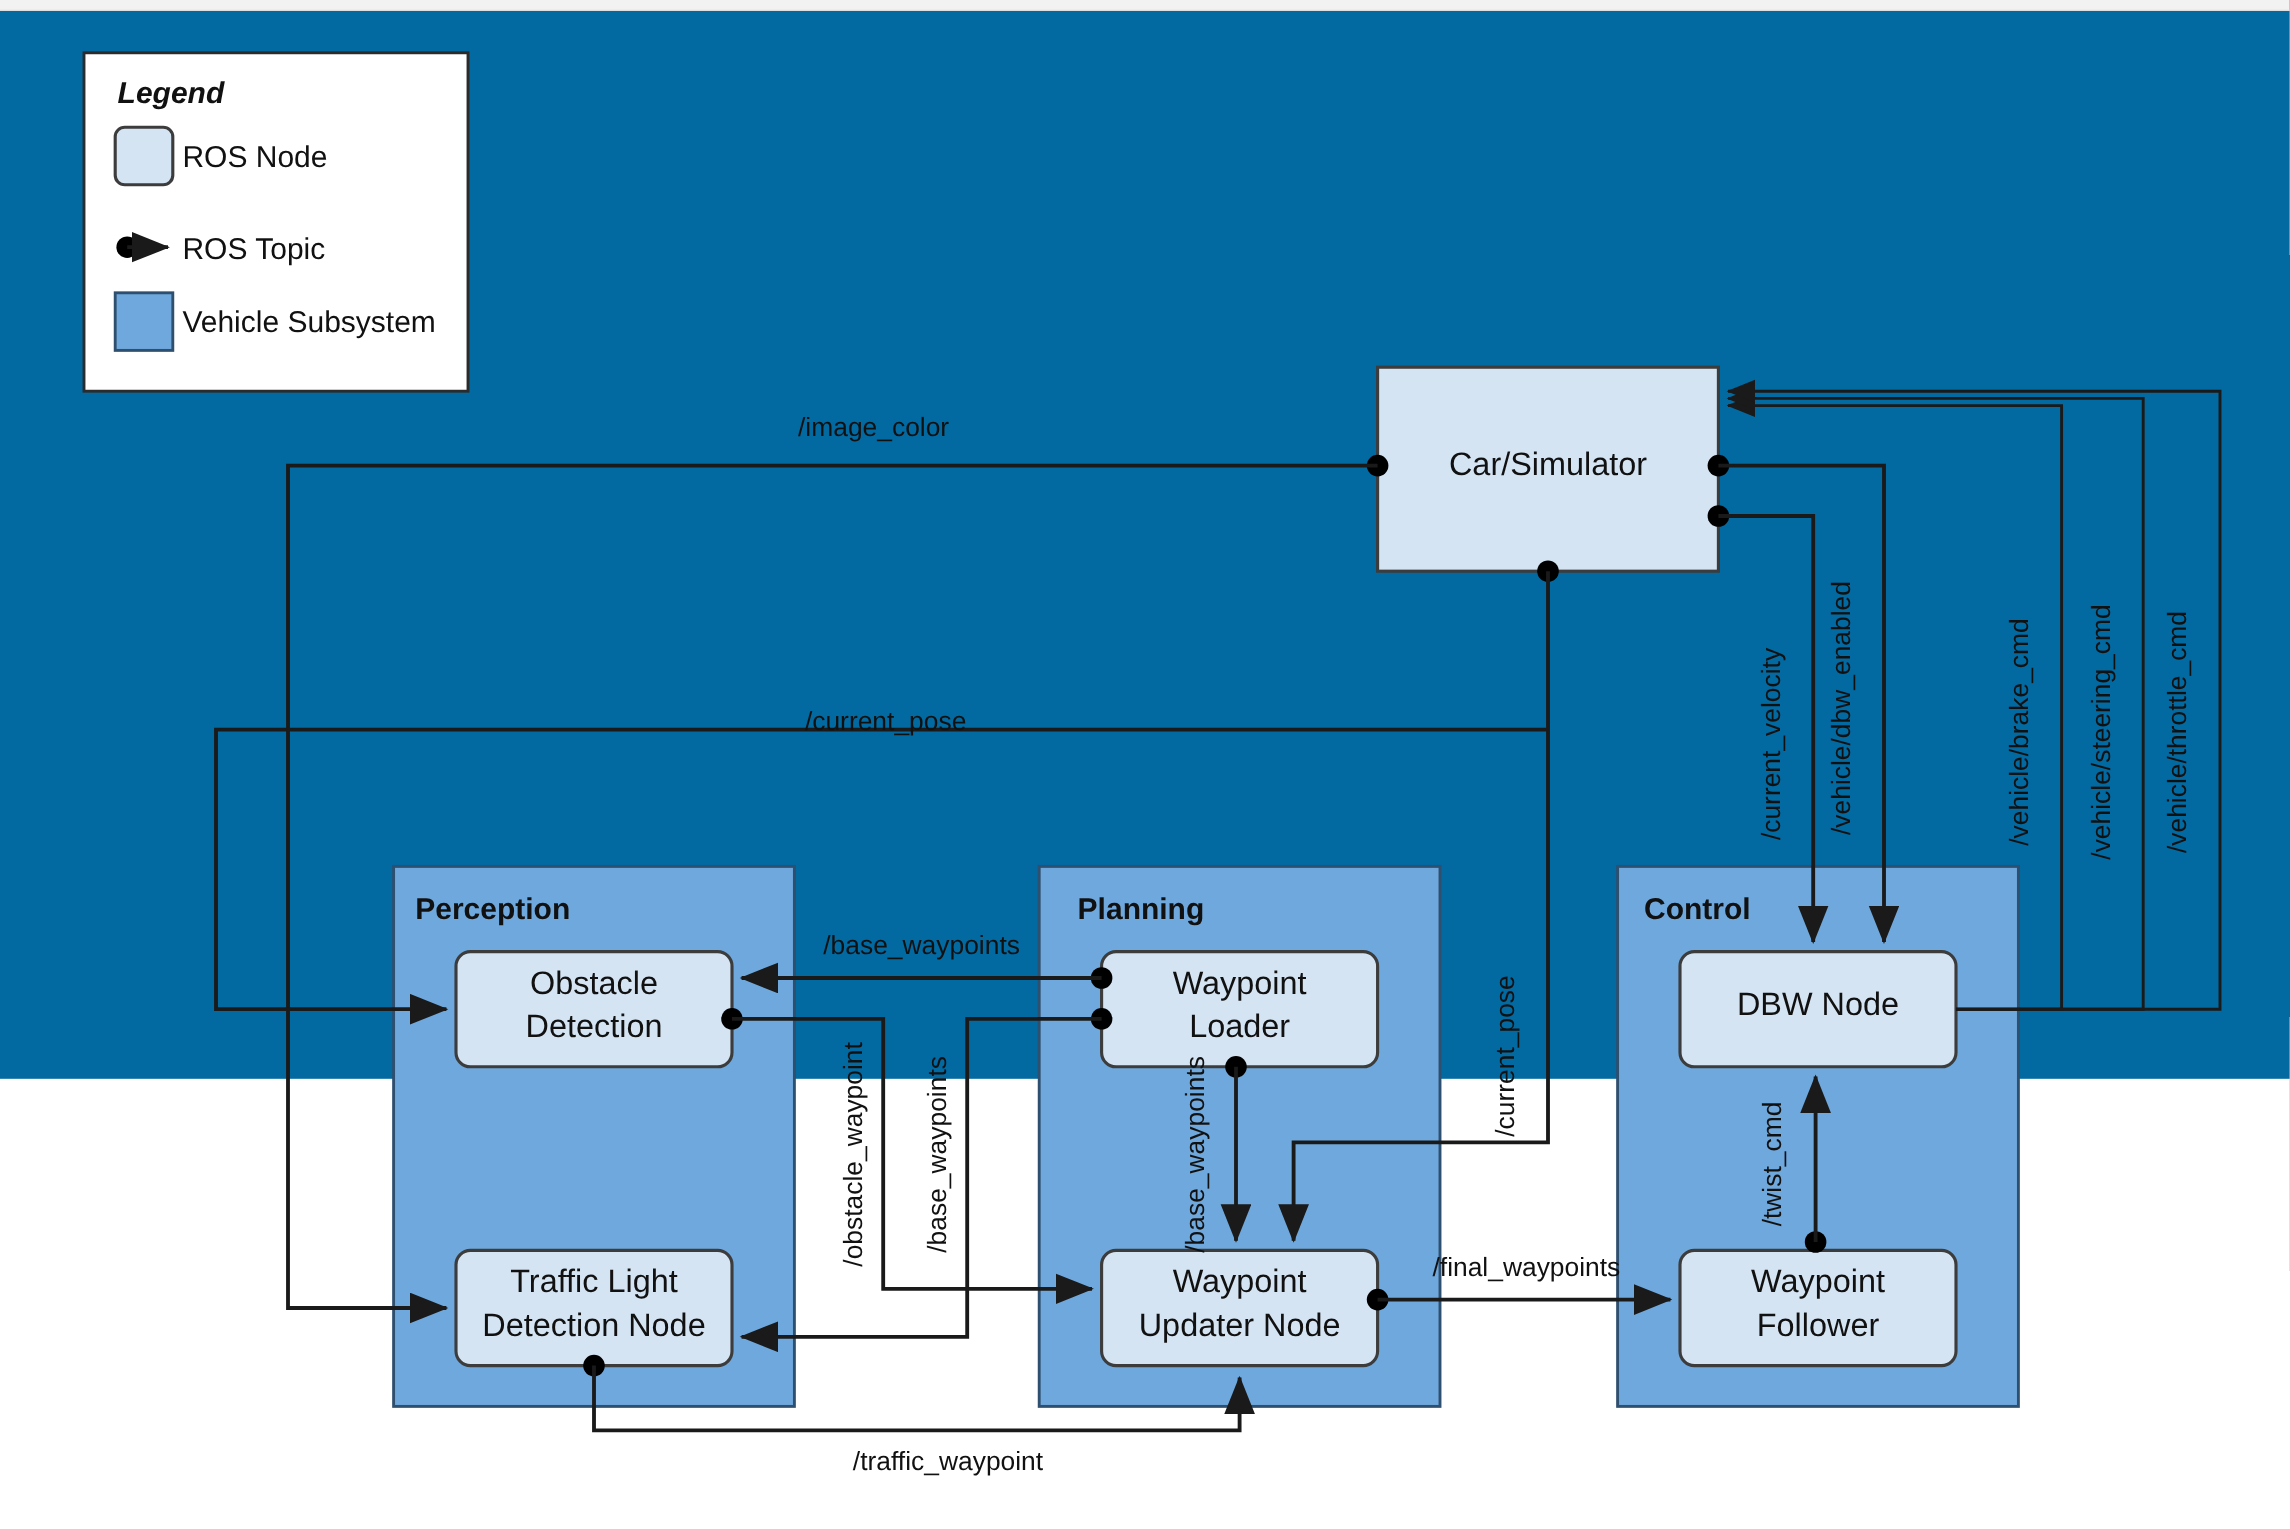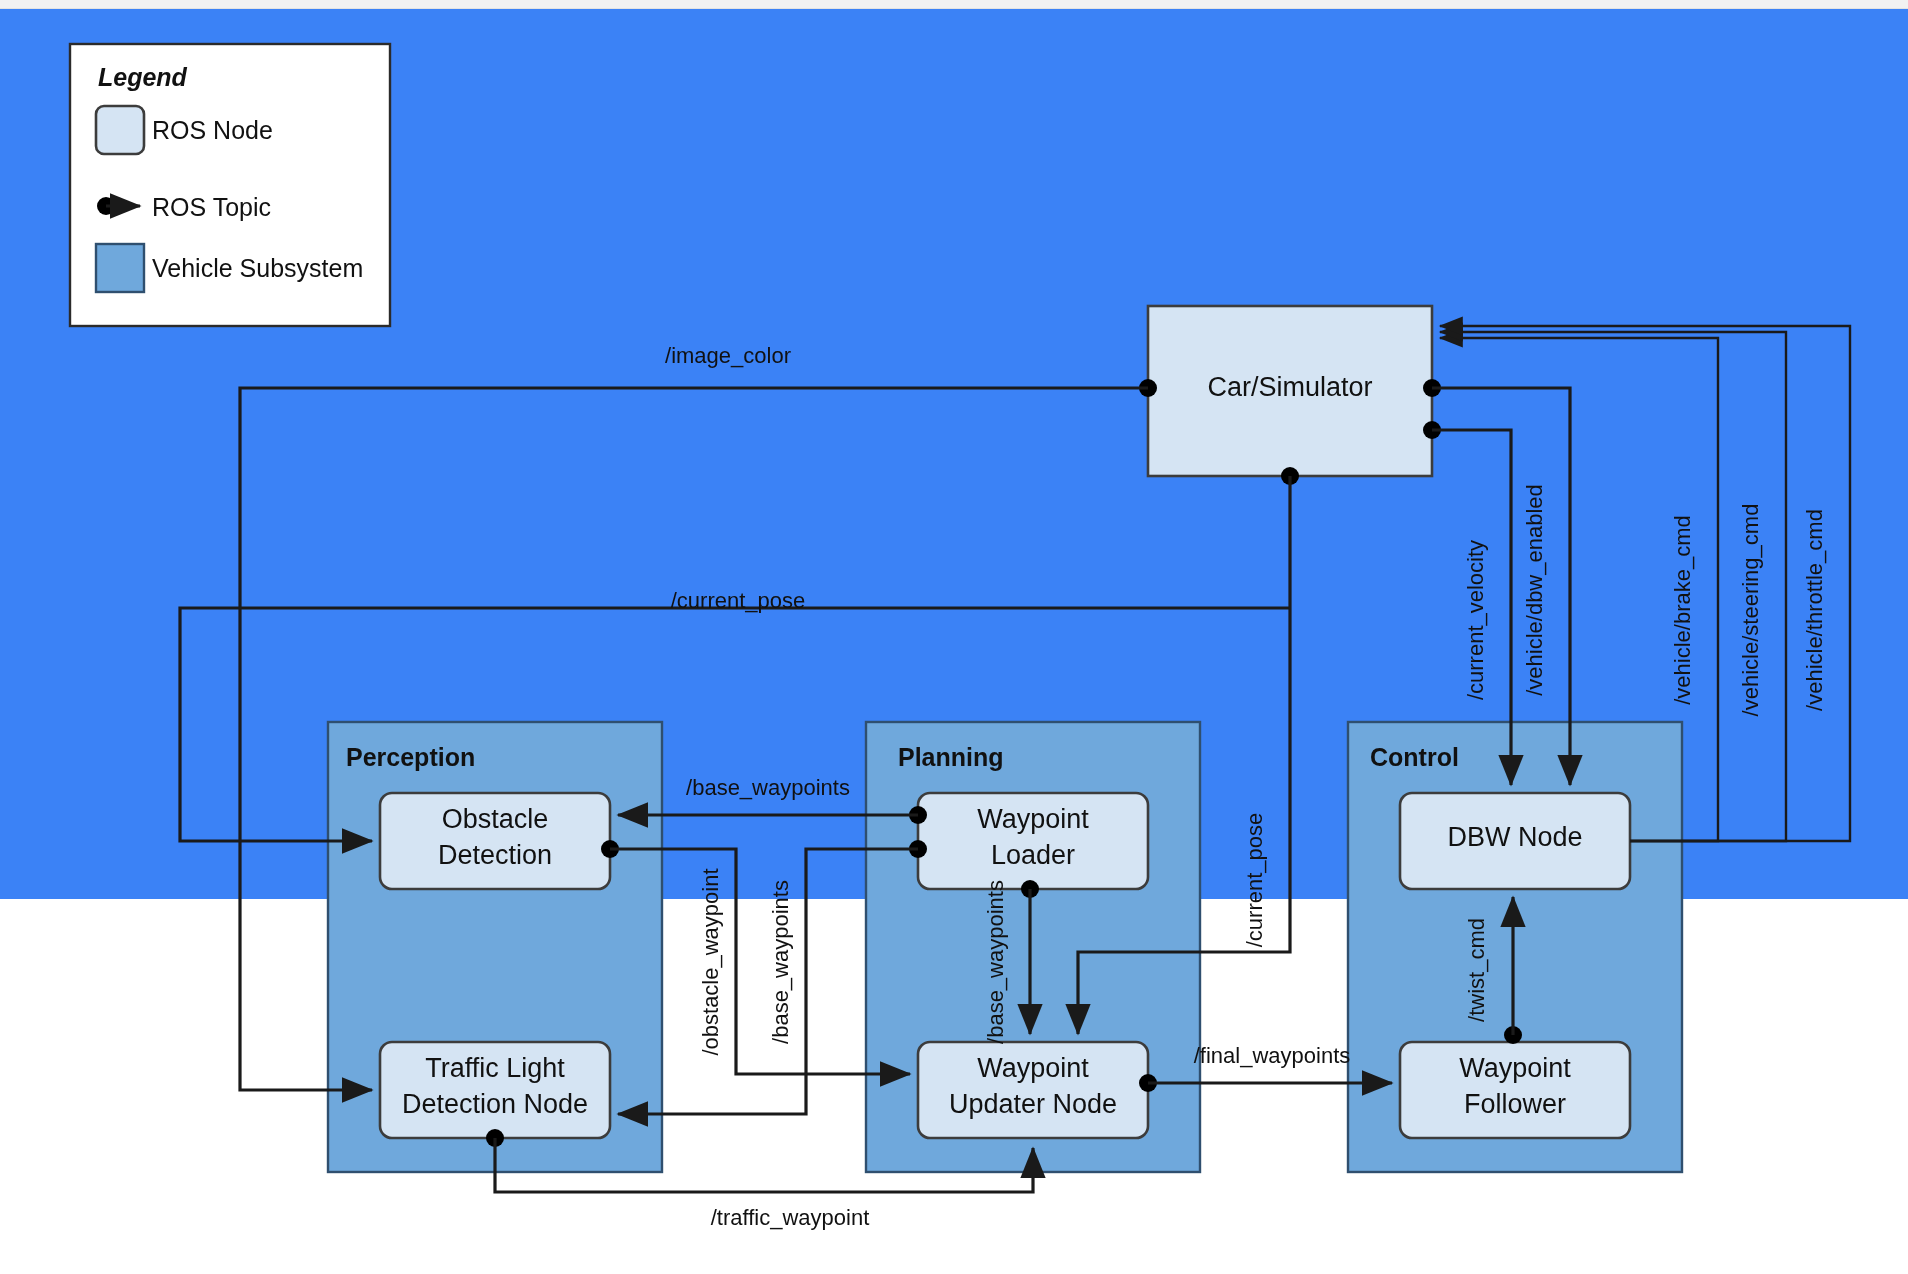--- a/index.html
+++ b/index.html
@@ -1,17 +1,17 @@
 <!DOCTYPE html>
 <html><head>
 <meta charset="utf-8">
 <style>
   html,body{margin:0;padding:0;background:#ffffff;}
   body{width:1908px;height:1274px;overflow:hidden;font-family:"Liberation Sans",sans-serif;}
-  #stage{position:relative;width:1908px;height:899px;background:#3b82f6;}
+  #stage{position:relative;width:1908px;height:899px;background:#0369a1;}
   #topstrip{position:absolute;left:0;top:0;width:1908px;height:8px;background:#f2f2f2;border-bottom:1px solid #e3e3e3;}
   svg{position:absolute;left:0;top:0;width:1908px;height:1274px;}
   .edge{fill:none;stroke:#1a1a1a;stroke-width:3.2;}
   .thin{stroke-width:2.4;}
   .dot{fill:#000;}
   .sub{fill:#6fa8dc;stroke:#2f4f6f;stroke-width:2.4;}
   .node{fill:#d5e4f3;stroke:#3c3c3c;stroke-width:2.6;}
   .simbox{fill:#d5e4f3;stroke:#3c3c3c;stroke-width:2.6;}
   .legendbox{fill:#fff;stroke:#2b2b2b;stroke-width:2.4;}
   .t{font-family:"Liberation Sans",sans-serif;fill:#111;}

